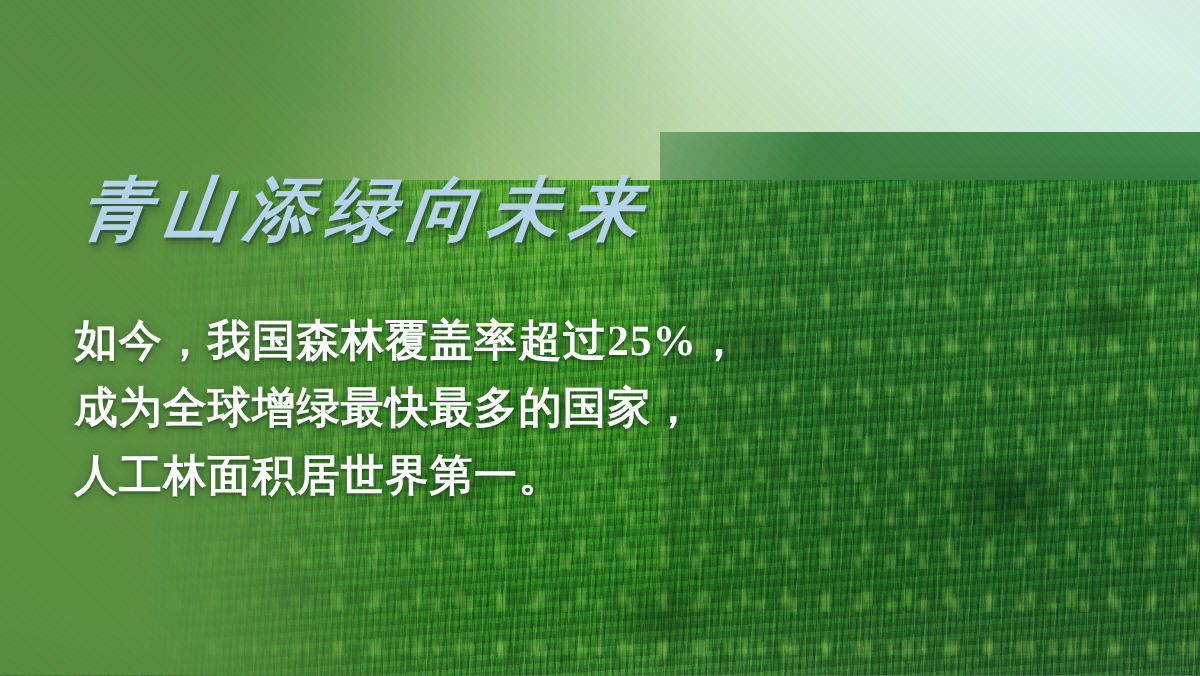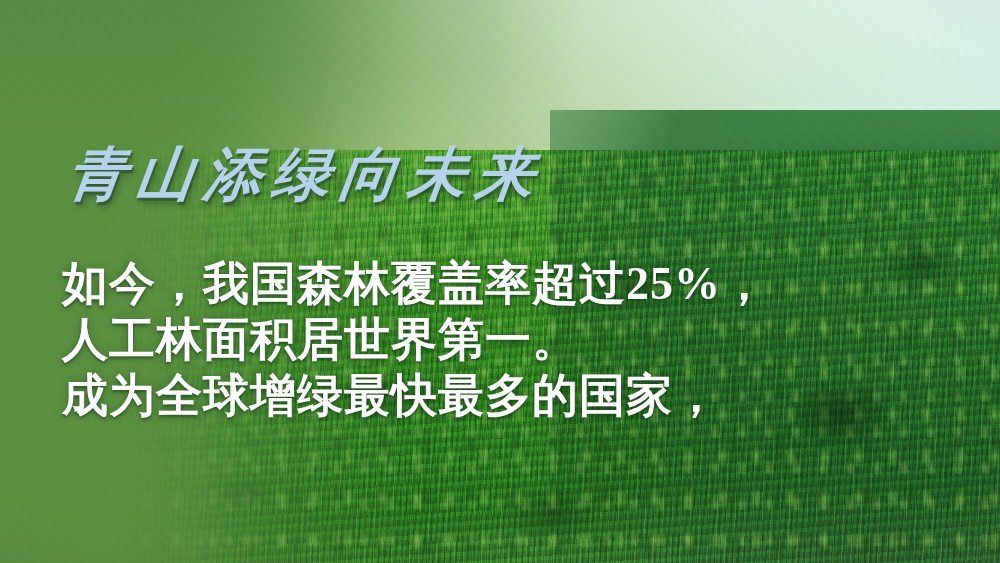--- a/index.html
+++ b/index.html
@@ -205,21 +205,21 @@
     transform: skewX(-7deg);
   }
 
   .body-copy {
     position: absolute;
     left: 62px;
     top: 256px;
     color: #ffffff;
     font-family: "Liberation Serif", "DejaVu Serif", serif;
     font-weight: 700;
-    font-size: 46px;
+    font-size: 36px;
     line-height: 56px;
     letter-spacing: 1px;
     text-shadow:
       0 2px 3px rgba(22,52,26,0.55),
       0 0 10px rgba(22,52,26,0.35);
     white-space: nowrap;
   }
   .body-copy .line { display: block; }
 </style>
 </head>
@@ -243,18 +243,18 @@
   <div class="layer left-plate-top-fade"></div>
   <div class="layer vignette"></div>
   <div class="layer grain"></div>
 
   <div class="content">
 
     <div class="headline">青山添绿向未来</div>
 
     <div class="body-copy">
       <span class="line">如今，我国森林覆盖率超过25%，</span>
+      <span class="line">成为全球增绿最快最多的国家，</span>
       <span class="line">人工林面积居世界第一。</span>
-      <span class="line">成为全球增绿最快最多的国家，</span>
     </div>
 
   </div>
 </div>
 
 </body></html>

